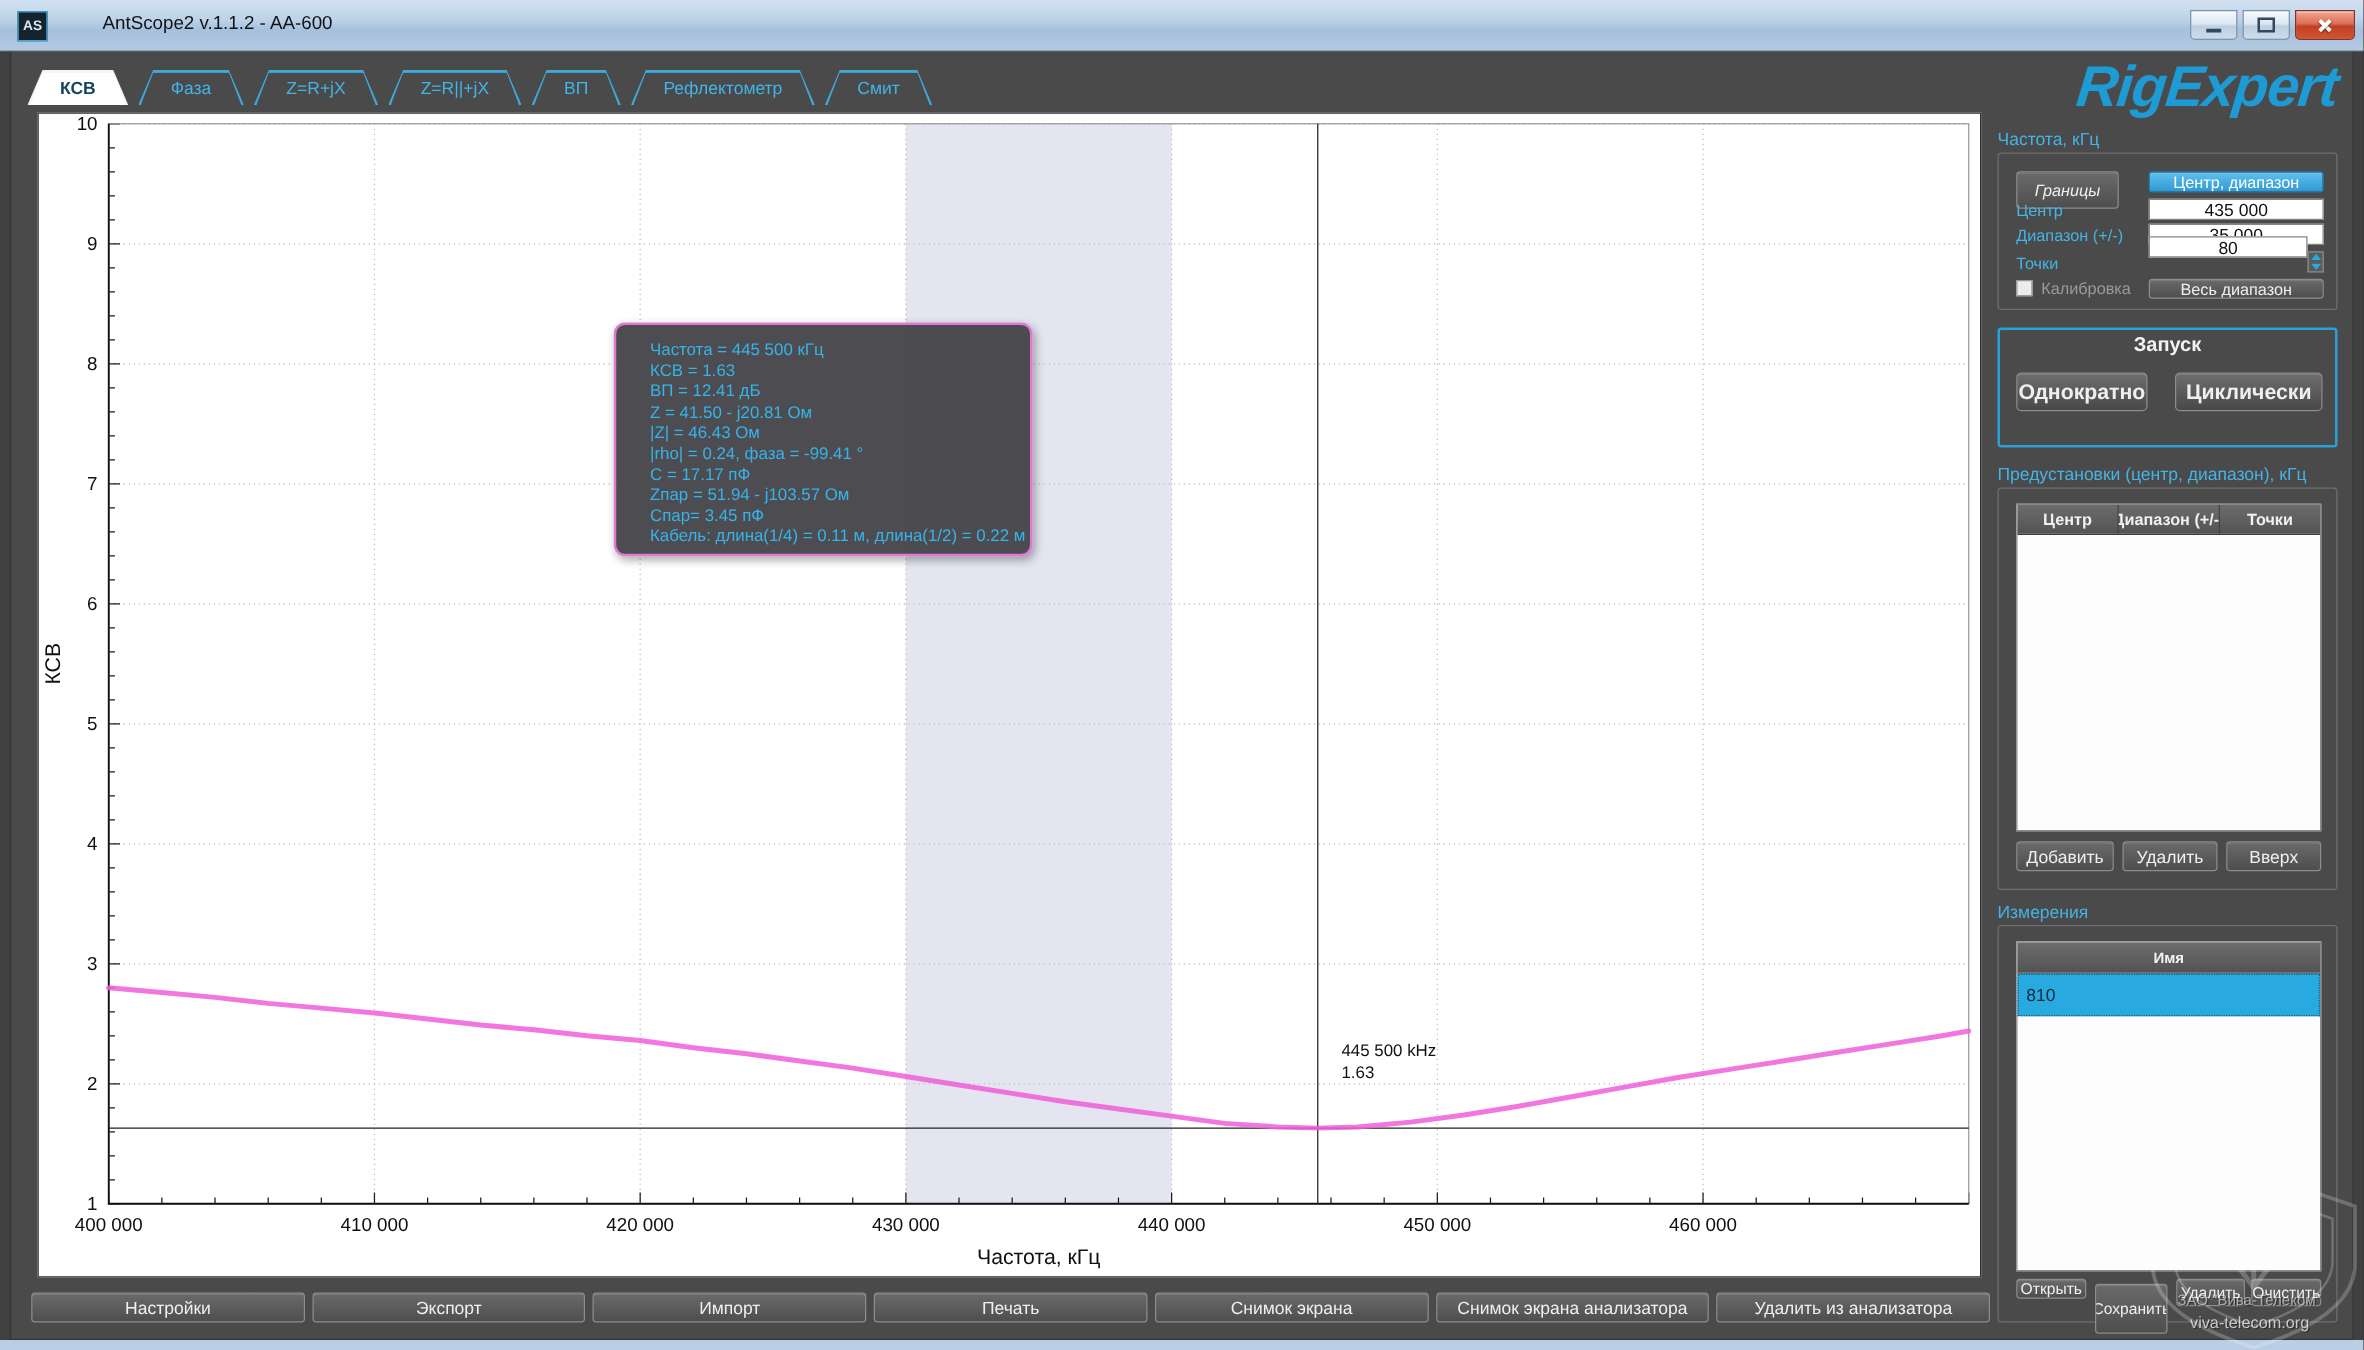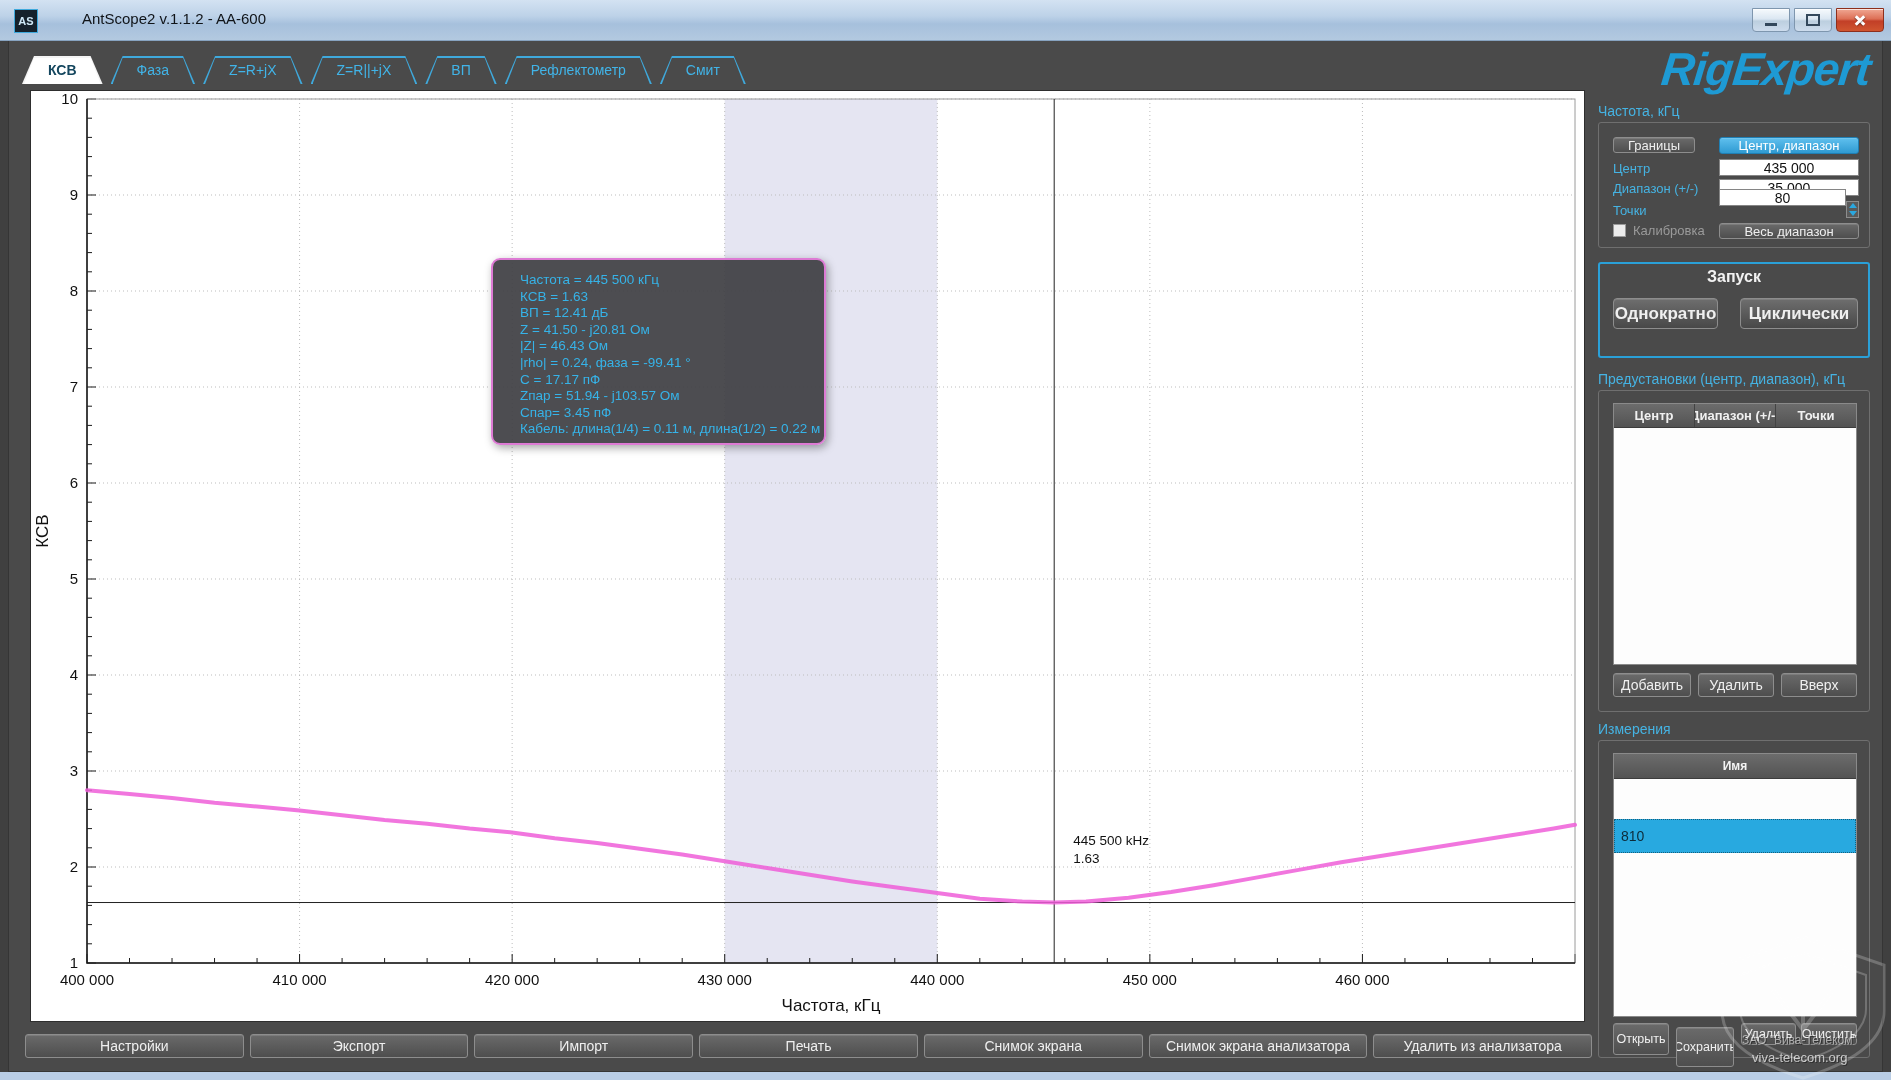--- a/index.html
+++ b/index.html
@@ -70,21 +70,21 @@
   .run-title{position:absolute;left:0;top:4px;width:100%;text-align:center;font-size:16px;font-weight:bold;color:#f2f2f2;}
   .run-btn{font-size:17px;font-weight:bold;border-radius:4px;background:linear-gradient(#6e6e6e,#484848);}
   .ptable,.mtable{position:absolute;border:1px solid #8a8a8a;background:#fdfdfd;box-sizing:border-box;}
   .phead{display:flex;height:23px;background:linear-gradient(#6c6c6c,#535353);border-bottom:1px solid #3c3c3c;}
   .pcell{flex:1;display:flex;align-items:center;justify-content:center;overflow:hidden;
          color:#f0f0f0;font-size:13px;font-weight:600;border-right:1px solid #434343;white-space:nowrap;}
   .pcell:last-child{border-right:none;}
   .mhead{height:24px;background:linear-gradient(#6c6c6c,#535353);border-bottom:1px solid #3c3c3c;
          display:flex;align-items:center;justify-content:center;color:#f4f4f4;font-size:12px;font-weight:bold;}
   .mrow{height:34px;display:flex;align-items:center;padding-left:6px;font-size:14px;color:#0d2b3a;box-sizing:border-box;}
-  .mrow.selected{background:#28a9e0;border:1px dotted #14607e;margin-top:40px;}
+  .mrow.selected{background:#28a9e0;border:1px dotted #14607e;}
   
   #toolbar{position:absolute;left:25px;top:1034px;width:1567px;height:24px;display:flex;gap:6px;}
   .tbtn{flex:1;display:flex;align-items:center;justify-content:center;font-size:14px;color:#efefef;
         background:linear-gradient(#6a6a6a,#4e4e4e);border:1px solid #8d8d8d;border-radius:3px;
         box-shadow:inset 0 1px 0 rgba(255,255,255,.12);cursor:pointer;}
   
   .wm-left{position:absolute;left:18px;top:1040px;font-family:"Liberation Mono",monospace;font-size:12px;
            line-height:15px;color:#ececec;text-shadow:1px 1px 0 #000;pointer-events:none;z-index:50;}
   .wm-company{position:absolute;left:1742px;top:1033px;font-size:12px;color:rgba(255,255,255,.55);
               text-shadow:1px 1px 0 rgba(0,0,0,.4);pointer-events:none;z-index:50;white-space:nowrap;}
@@ -280,21 +280,21 @@
         <div class="tt-line">Zпар = 51.94 - j103.57 Ом</div>
         <div class="tt-line">Спар= 3.45 пФ</div>
         <div class="tt-line">Кабель: длина(1/4) = 0.11 м, длина(1/2) = 0.22 м</div>
       </div>
   </div>
 
   <div class="rp-logo">RigExpert</div>
   <div class="rp-label" style="left:1598px;top:103px;">Частота, кГц</div>
 
   <div class="group" style="left:1598px;top:122px;width:272px;height:126px;">
-    <div class="btn" style="left:14px;top:14px;width:82px;height:16px;">Границы</div>
+    <div class="btn" style="left:14px;top:14px;width:82px;height:30px;font-style:italic;">Границы</div>
     <div class="btn btn-blue" style="left:120px;top:14px;width:140px;height:17px;">Центр, диапазон</div>
 
     <div class="rp-lab" style="left:14px;top:38px;">Центр</div>
     <input class="field" style="left: 120px; top: 36px; width: 140px; height: 17px;" readonly="" value="435 000">
 
     <div class="rp-lab" style="left:14px;top:58px;">Диапазон (+/-)</div>
     <input class="field" style="left: 120px; top: 56px; width: 140px; height: 17px;" readonly="" value="35 000">
 
     <div class="rp-lab" style="left:14px;top:80px;">Точки</div>
     <input class="field" style="left: 120px; top: 66px; width: 127px; height: 17px;" readonly="" value="80">
@@ -333,21 +333,21 @@
 
   <div class="rp-label" style="left:1598px;top:721px;">Измерения</div>
   <div class="group" style="left:1598px;top:740px;width:272px;height:318px;">
     <div class="mtable" style="left:14px;top:12px;width:244px;height:264px;">
       <div class="mhead">Имя</div>
       <div id="meas-body">
           <div class="mrow selected">810</div>
         </div>
     </div>
     <div id="meas-btns">
-        <div class="btn" style="left: 14px; top: 282px; width: 56px; height: 32px; font-size: 12.5px;">Открыть</div>
+        <div class="btn" style="left: 14px; top: 282px; width: 56px; height: 16px; font-size: 12.5px;">Открыть</div>
         <div class="btn" style="left: 77px; top: 286px; width: 58px; height: 40px; font-size: 12.5px;">Сохранить</div>
         <div class="btn" style="left: 142px; top: 282px; width: 55px; height: 22px; font-size: 12.5px;">Удалить</div>
         <div class="btn" style="left: 202px; top: 282px; width: 56px; height: 22px; font-size: 12.5px;">Очистить</div>
       </div>
   </div>
 
   <div id="toolbar">
       <div class="tbtn">Настройки</div>
       <div class="tbtn">Экспорт</div>
       <div class="tbtn">Импорт</div>

